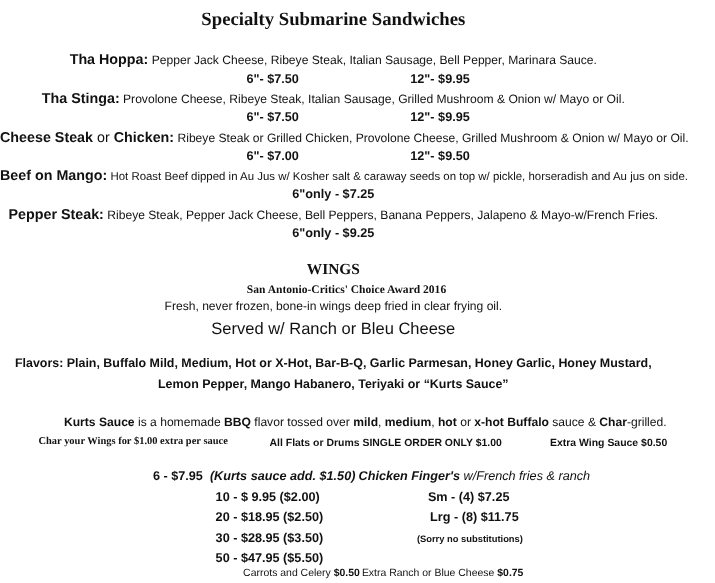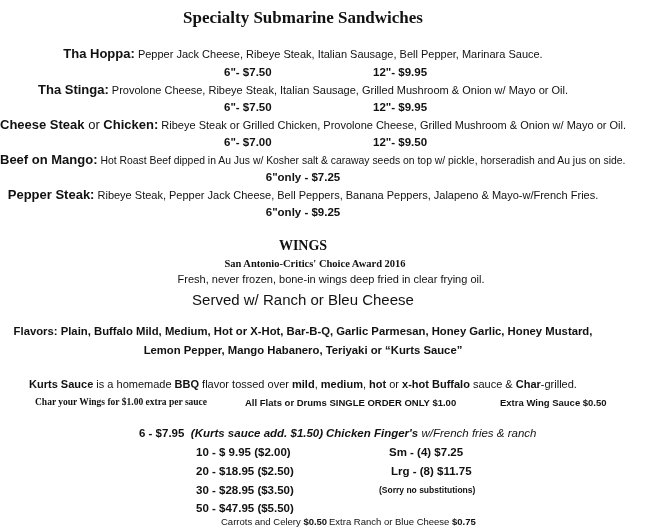--- a/index.html
+++ b/index.html
@@ -49,27 +49,27 @@
 <div class="abs center price" style="top:171px;">6"only - $7.25</div>
 
 <div class="abs center line" style="top:187px;">
   <span class="b13">Pepper Steak:</span>
   <span>Ribeye Steak, Pepper Jack Cheese, Bell Peppers, Banana Peppers, Jalapeno &amp; Mayo-w/French Fries.</span>
 </div>
 <div class="abs center price" style="top:206px;">6"only - $9.25</div>
 
 <div class="abs center serif" style="top:238px; font-size:14px; font-weight:bold;">WINGS</div>
 <div class="abs center serif" style="top:258px; font-size:10.5px; font-weight:bold;padding-left:12px;">San Antonio-Critics' Choice Award 2016</div>
-<div class="abs center" style="top:273px; font-size:11px;padding-left:28px;">Fresh, never frozen, bone-in wings deep fried in clear frying oil.</div>
+<div class="abs center" style="top:273px; font-size:11px;">Fresh, never frozen, bone-in wings deep fried in clear frying oil.</div>
 <div class="abs center" style="top:291px; font-size:15px;">Served w/ Ranch or Bleu Cheese</div>
 
 <div class="abs center b" style="top:325px; font-size:11.3px;">Flavors: Plain, Buffalo Mild, Medium, Hot or X-Hot, Bar-B-Q, Garlic Parmesan, Honey Garlic, Honey Mustard,</div>
 <div class="abs center b" style="top:344px; font-size:11.3px;">Lemon Pepper, Mango Habanero, Teriyaki or “Kurts Sauce”</div>
 
-<div class="abs center" style="top:378px; font-size:11px;">
+<div class="abs center" style="top:378px; font-size:11px;text-align:right;">
   <span class="b">Kurts Sauce</span><span> is a homemade </span><span class="b">BBQ</span><span> flavor tossed over </span><span class="b">mild</span><span>, </span><span class="b">medium</span><span>, </span><span class="b">hot</span><span> or </span><span class="b">x-hot Buffalo</span><span> sauce &amp; </span><span class="b">Char</span><span>-grilled.</span>
 </div>
 
 <div class="abs small b" style="top:397px; left:35px;font-family:Liberation Serif, serif;">Char your Wings for $1.00 extra per sauce</div>
 <div class="abs small b" style="top:397px; left:245px;">All Flats or Drums SINGLE ORDER ONLY $1.00</div>
 <div class="abs small b" style="top:397px; left:500px;">Extra Wing Sauce $0.50</div>
 
 <div class="abs b" style="top:427px; left:139px; font-size:11.5px;">
   <span>6 - $7.95</span>&nbsp;
   <span class="it" style="font-weight:bold;">(Kurts sauce add. $1.50)</span>

